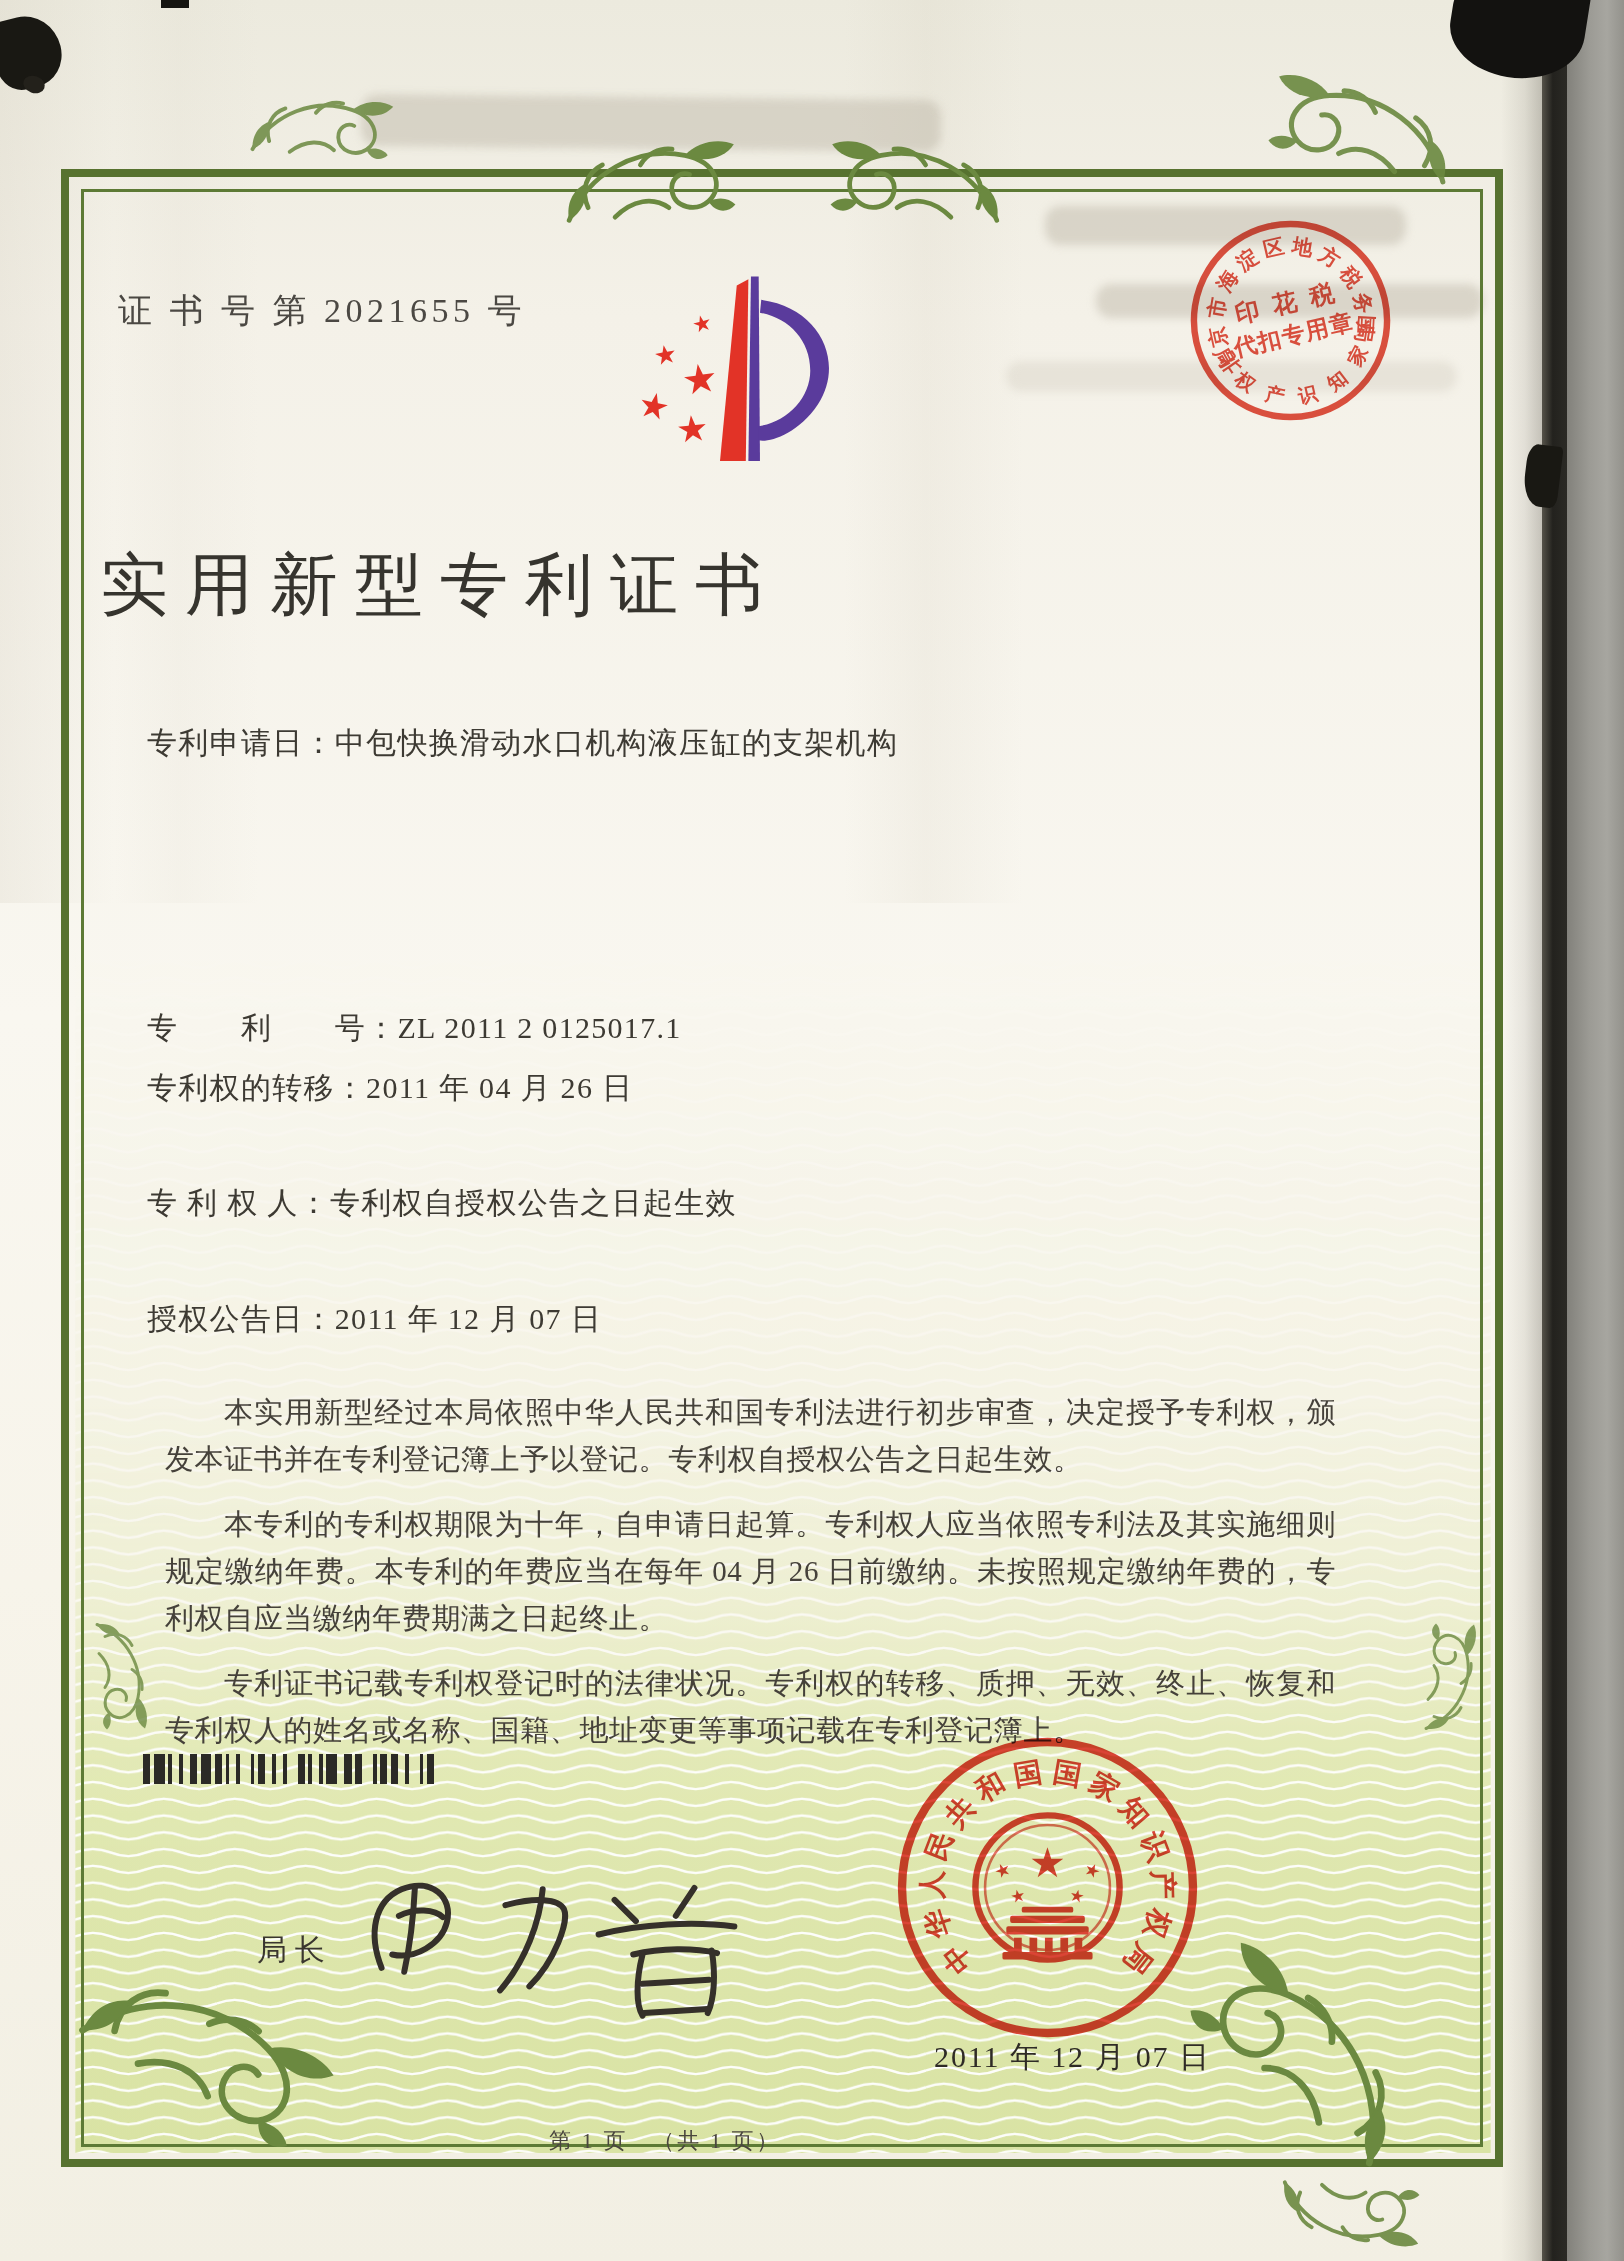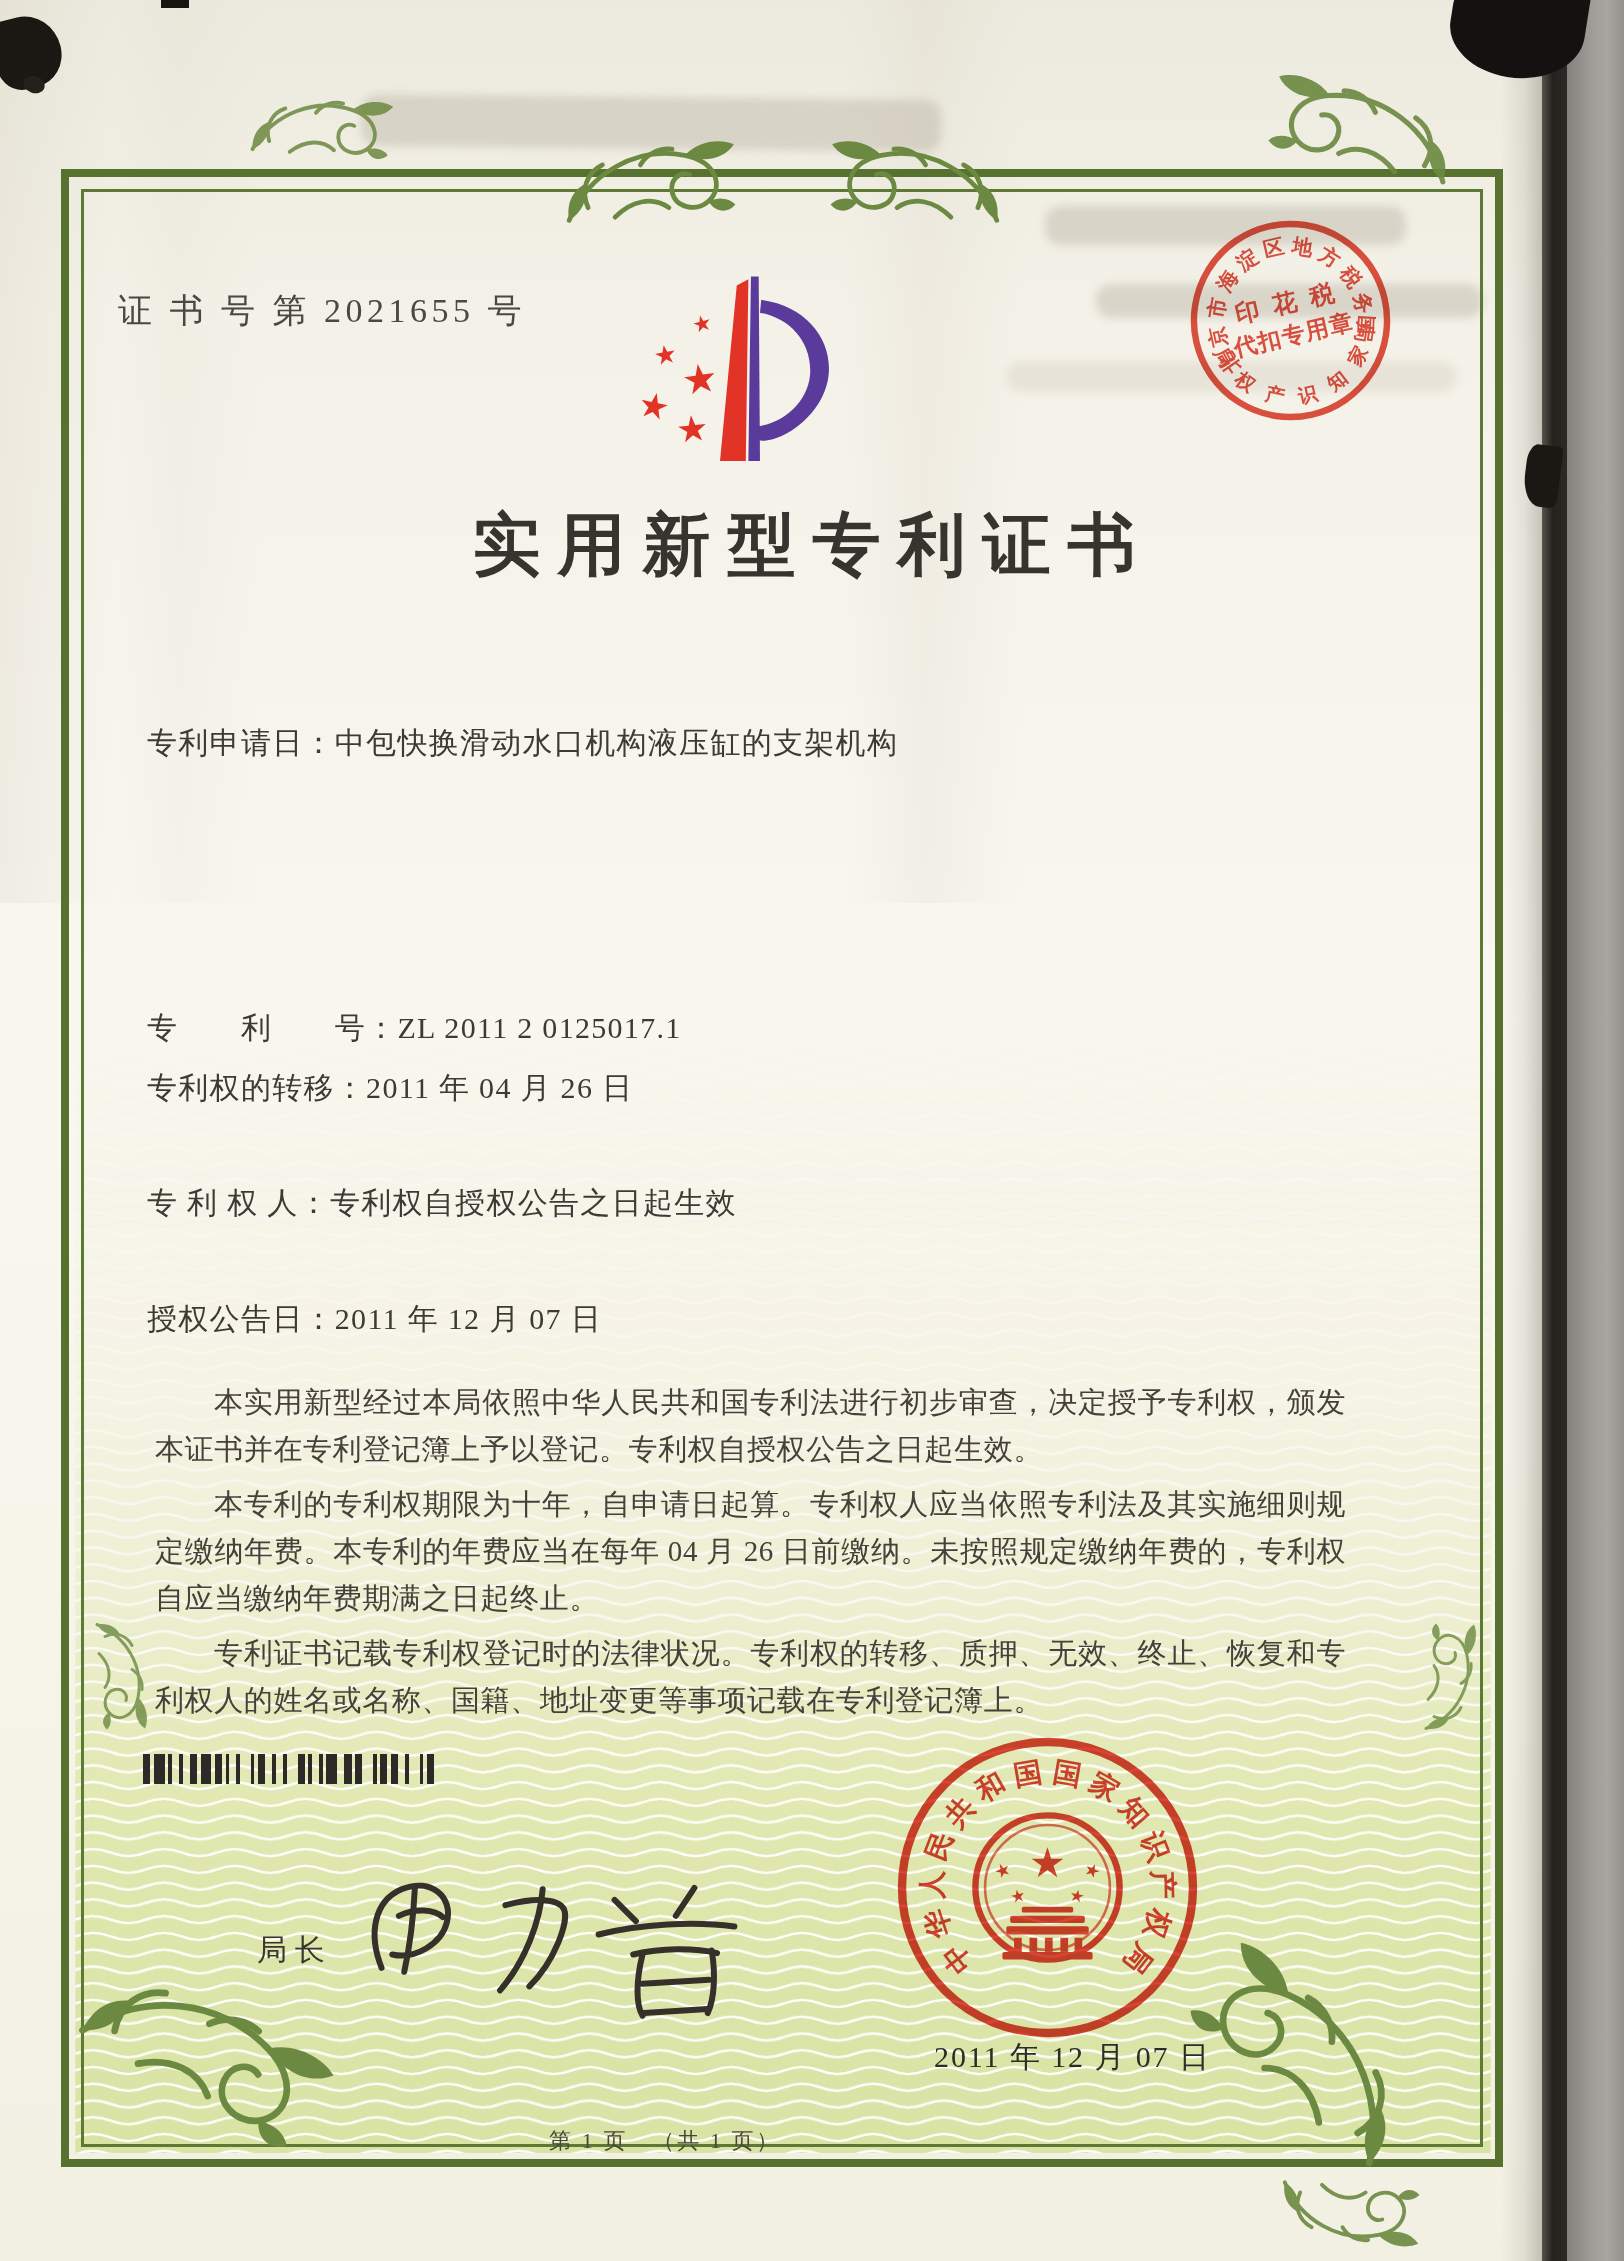--- a/index.html
+++ b/index.html
@@ -8,24 +8,24 @@
         font-family:"Liberation Serif","DejaVu Serif",serif;color:#3f3c35;}
   .abs{position:absolute;}
   
   .streaks{left:0;top:0;width:1624px;height:903px;pointer-events:none;opacity:.6;
      background:linear-gradient(90deg,rgba(205,198,182,.35) 0%,rgba(205,198,182,0) 7%,rgba(205,198,182,.15) 11%,rgba(205,198,182,0) 16%,rgba(205,198,182,0) 52%,rgba(200,192,172,.22) 57%,rgba(200,192,172,0) 63%,rgba(200,192,172,0) 100%);}
   
   .frame{left:61px;top:169px;width:1442px;height:1998px;border:8.4px solid #57722f;box-sizing:border-box;}
   .frame-inner{position:absolute;left:12.3px;top:12.3px;right:12.3px;bottom:12.3px;border:3.2px solid #5d7a35;}
   
   .certnum{left:118px;top:288px;font-size:34px;letter-spacing:4.5px;color:#4b4843;}
-  .title{left:0;top:500px;width:1425px;text-align:center;font-size:68px;font-weight:700;letter-spacing:17px;color:#36342e;}
+  .title{left:0;top:540px;width:1425px;text-align:left;font-size:68px;font-weight:400;letter-spacing:17px;color:#36342e;}
   .row{left:147px;font-size:30px;letter-spacing:1.3px;color:#3d3a33;white-space:nowrap;}
   .paras{left:147px;top:1371px;width:1207px;font-size:29px;line-height:47px;text-align:justify;color:#45413a;letter-spacing:0.6px;}
-  .paras p{margin:8px;text-indent:59px;}
+  .paras p{margin:18px;text-indent:59px;}
   .barcode{left:143px;top:1754px;height:30px;line-height:0;font-size:0;}
   .sig-label{left:257px;top:1930px;font-size:30px;letter-spacing:7.7px;color:#3a362f;text-align:right;}
   .seal-date{left:934px;top:2037px;font-size:30px;letter-spacing:1.9px;color:#2f2b26;}
   .footer{left:549px;top:2126px;font-size:22px;letter-spacing:2.6px;color:#4a463f;}
   
   .blob-tl{left:-6.4px;top:15.5px;width:67px;height:72px;background:#191813;border-radius:18% 62% 55% 42%;transform:rotate(-14deg);}
   .blob-tl2{left:23px;top:76px;width:22px;height:17px;background:#23211b;border-radius:50%;transform:rotate(20deg);}
   .dash-top{left:161px;top:0;width:28px;height:7.7px;background:#151410;}
   .paper-shadow{right:80px;top:0;width:43px;height:100%;background:linear-gradient(90deg,rgba(60,56,46,0) 0%,rgba(60,56,46,.10) 55%,rgba(60,56,46,.28) 100%);z-index:40;}
   .edge-dark{right:55px;top:0;width:27px;height:100%;background:linear-gradient(90deg,#56534a,#23221e 40%,#2c2b26);z-index:41;}

